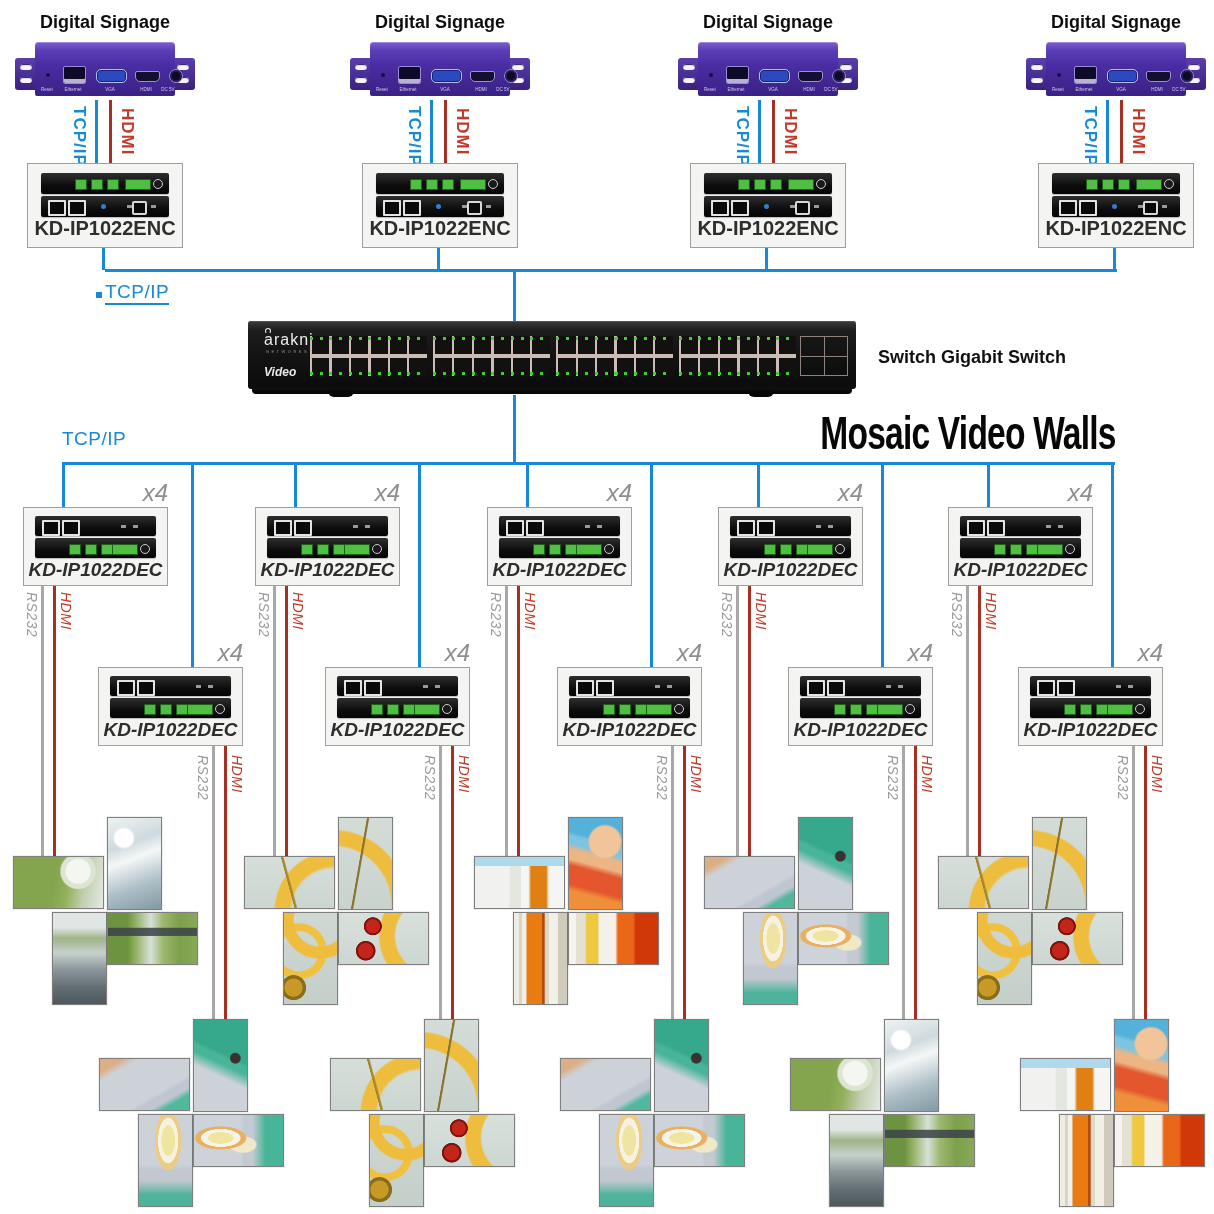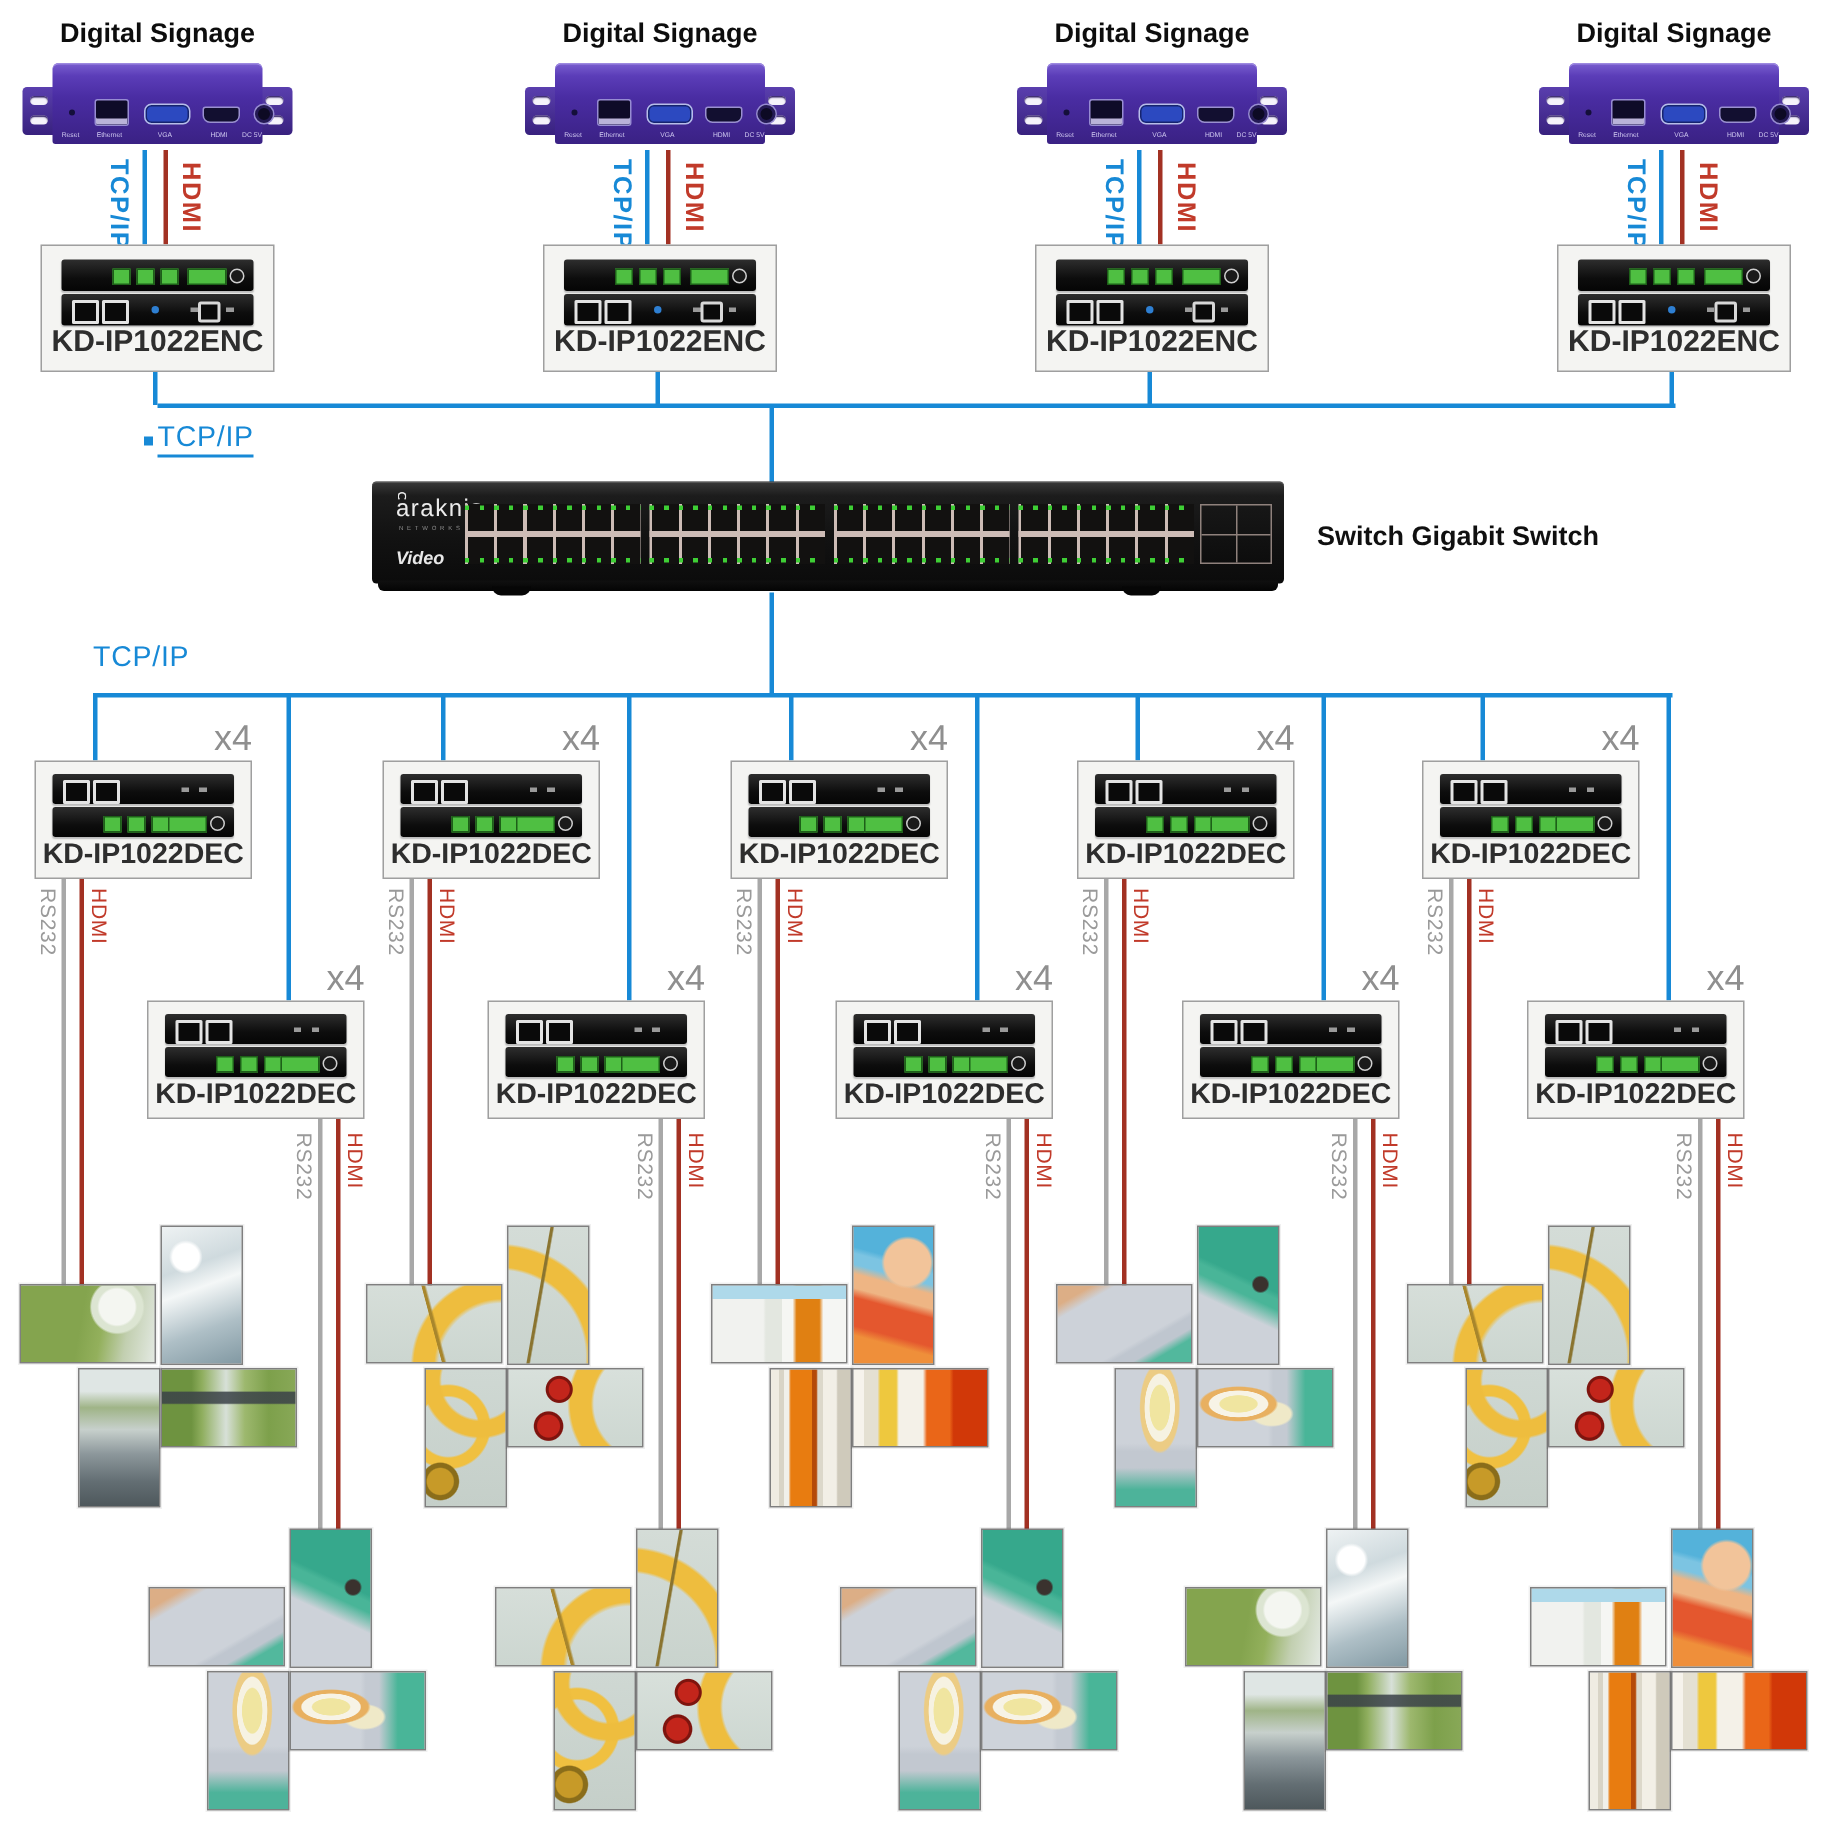--- a/index.html
+++ b/index.html
@@ -82,21 +82,21 @@
   .bank .mid{position:absolute;left:0;right:0;top:18px;height:4px;background:#cdbcb6;}
   .bank .ledr{position:absolute;left:0;right:0;height:3px;
     background:repeating-linear-gradient(90deg,#3ecf35 0 3px,transparent 3px 9.75px);}
   .bank .ledr.t{top:1px;}.bank .ledr.b{bottom:1px;}
   .sfp{position:absolute;left:552px;top:15px;width:48px;height:40px;
     background:linear-gradient(#171717,#0d0d0d);
     border:1px solid #8f817c;box-sizing:border-box;}
   .sfp:before{content:"";position:absolute;left:50%;top:0;bottom:0;width:1px;background:#8f817c;}
   .sfp:after{content:"";position:absolute;left:0;right:0;top:50%;height:1px;background:#8f817c;}
   
-  .dec-wrap{position:absolute;width:185px;height:185px;}
+  .dec-wrap{position:absolute;width:185px;height:185px;font-style:italic;}
   .dec-box{position:absolute;left:20px;top:26px;width:145px;height:79px;}
   .dec-box .strip{left:11px;right:11px;height:20px;}
   .dec-box .s1{top:8px;}.dec-box .s2{top:30px;}
   .dec-box .blabel{bottom:4px;}
   
   .mosaic{position:absolute;width:186px;height:190px;}
   .tile{position:absolute;border:1px solid #7f7f7f;box-sizing:border-box;box-shadow:0 0 0 1px rgba(0,0,0,0.06);}
   .pt{left:94px;top:0;width:55px;height:93px;}
   .ll{left:0;top:39px;width:91px;height:53px;}
   .pb{left:39px;top:95px;width:55px;height:93px;}
@@ -180,20 +180,21 @@
       </div>
     <div class="bank" style="left:431px;">
         <div class="ledr t"></div>
         <div class="mid"></div>
         <div class="ledr b"></div>
       </div>
     <div class="sfp"></div>
   </div>
   <div class="switch-label" style="left:878px;top:347px;">Switch Gigabit Switch</div>
 
+  <div class="big-title" style="left:686px;top:409px;"><span class="squeeze">Mosaic Video Walls</span></div>
 
 <div class="sig-col" style="left: -5px;">
     <div class="ds-title" style="left:0;top:4px;">Digital Signage</div>
     <div class="ds-device">
       <div class="ear l">
           <div class="slot s1"></div>
           <div class="slot s2"></div>
         </div>
       <div class="ear r">
           <div class="slot s1"></div>

